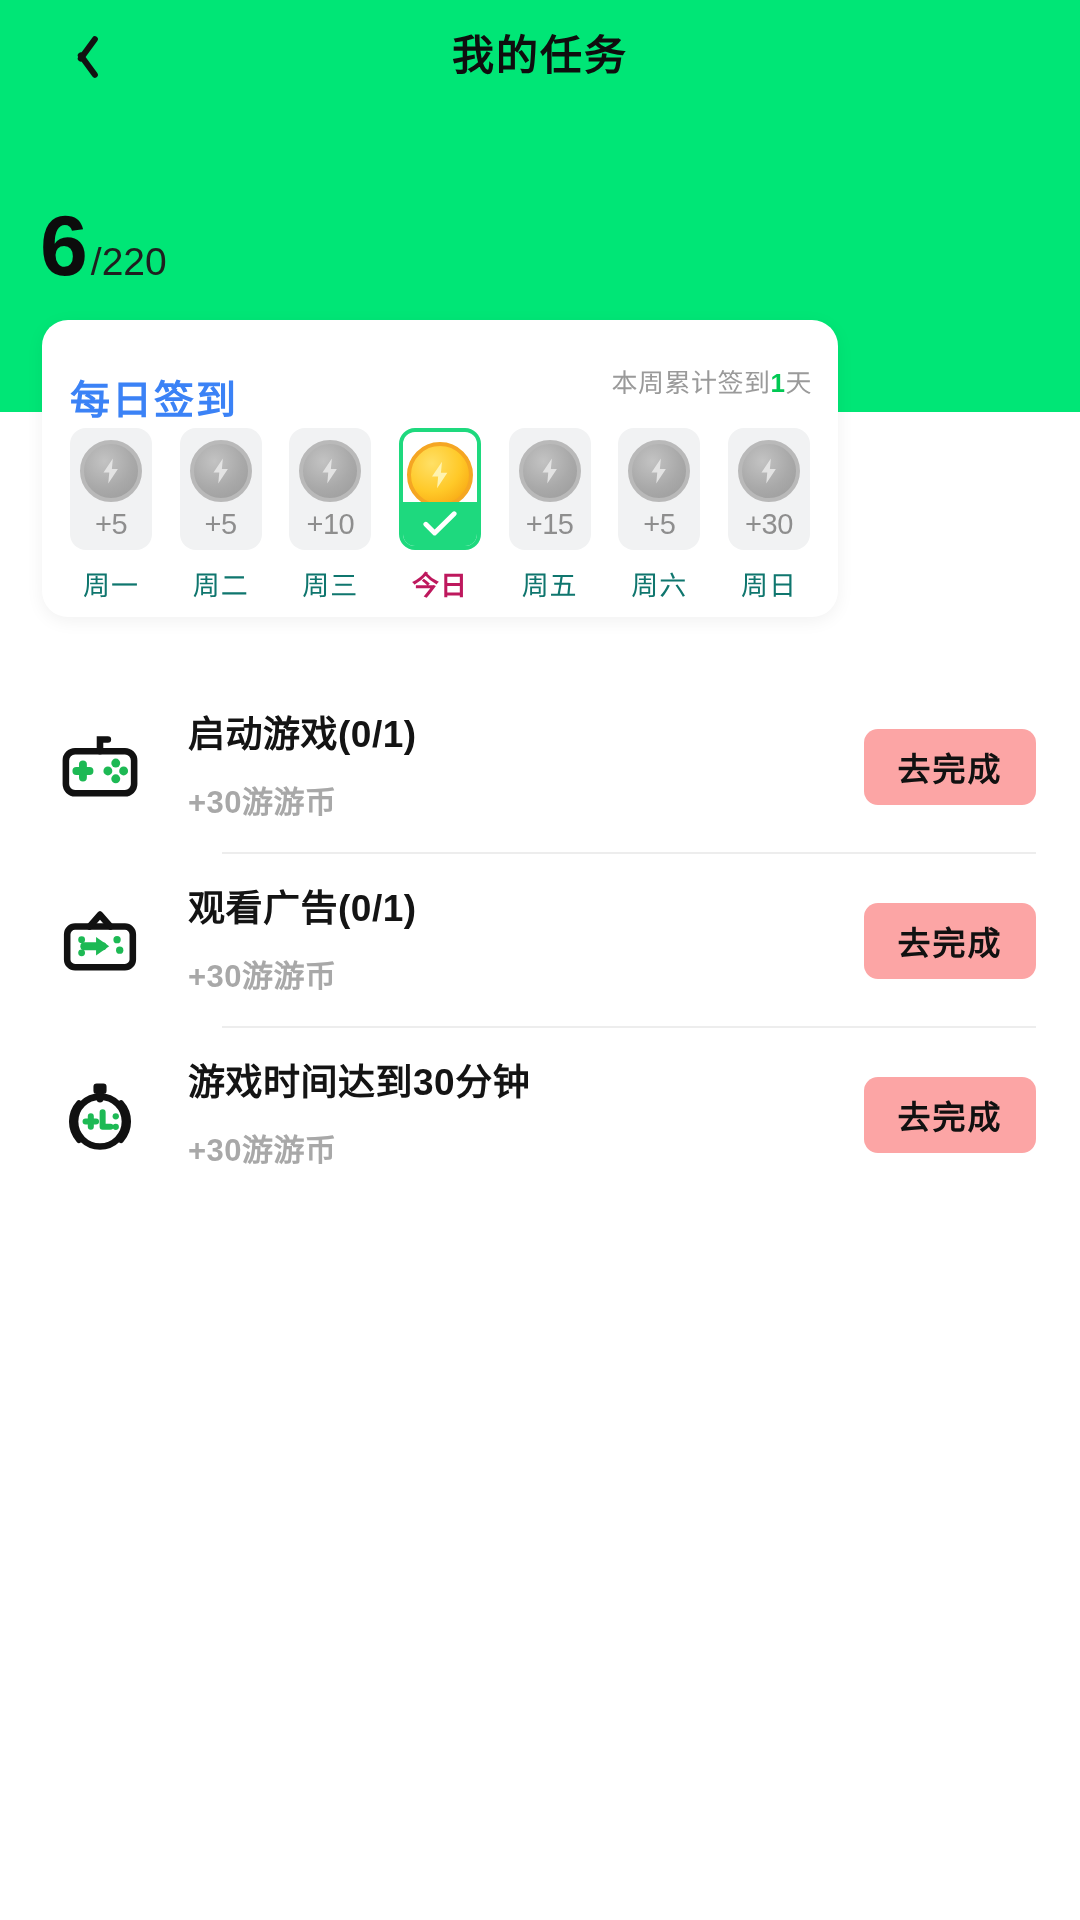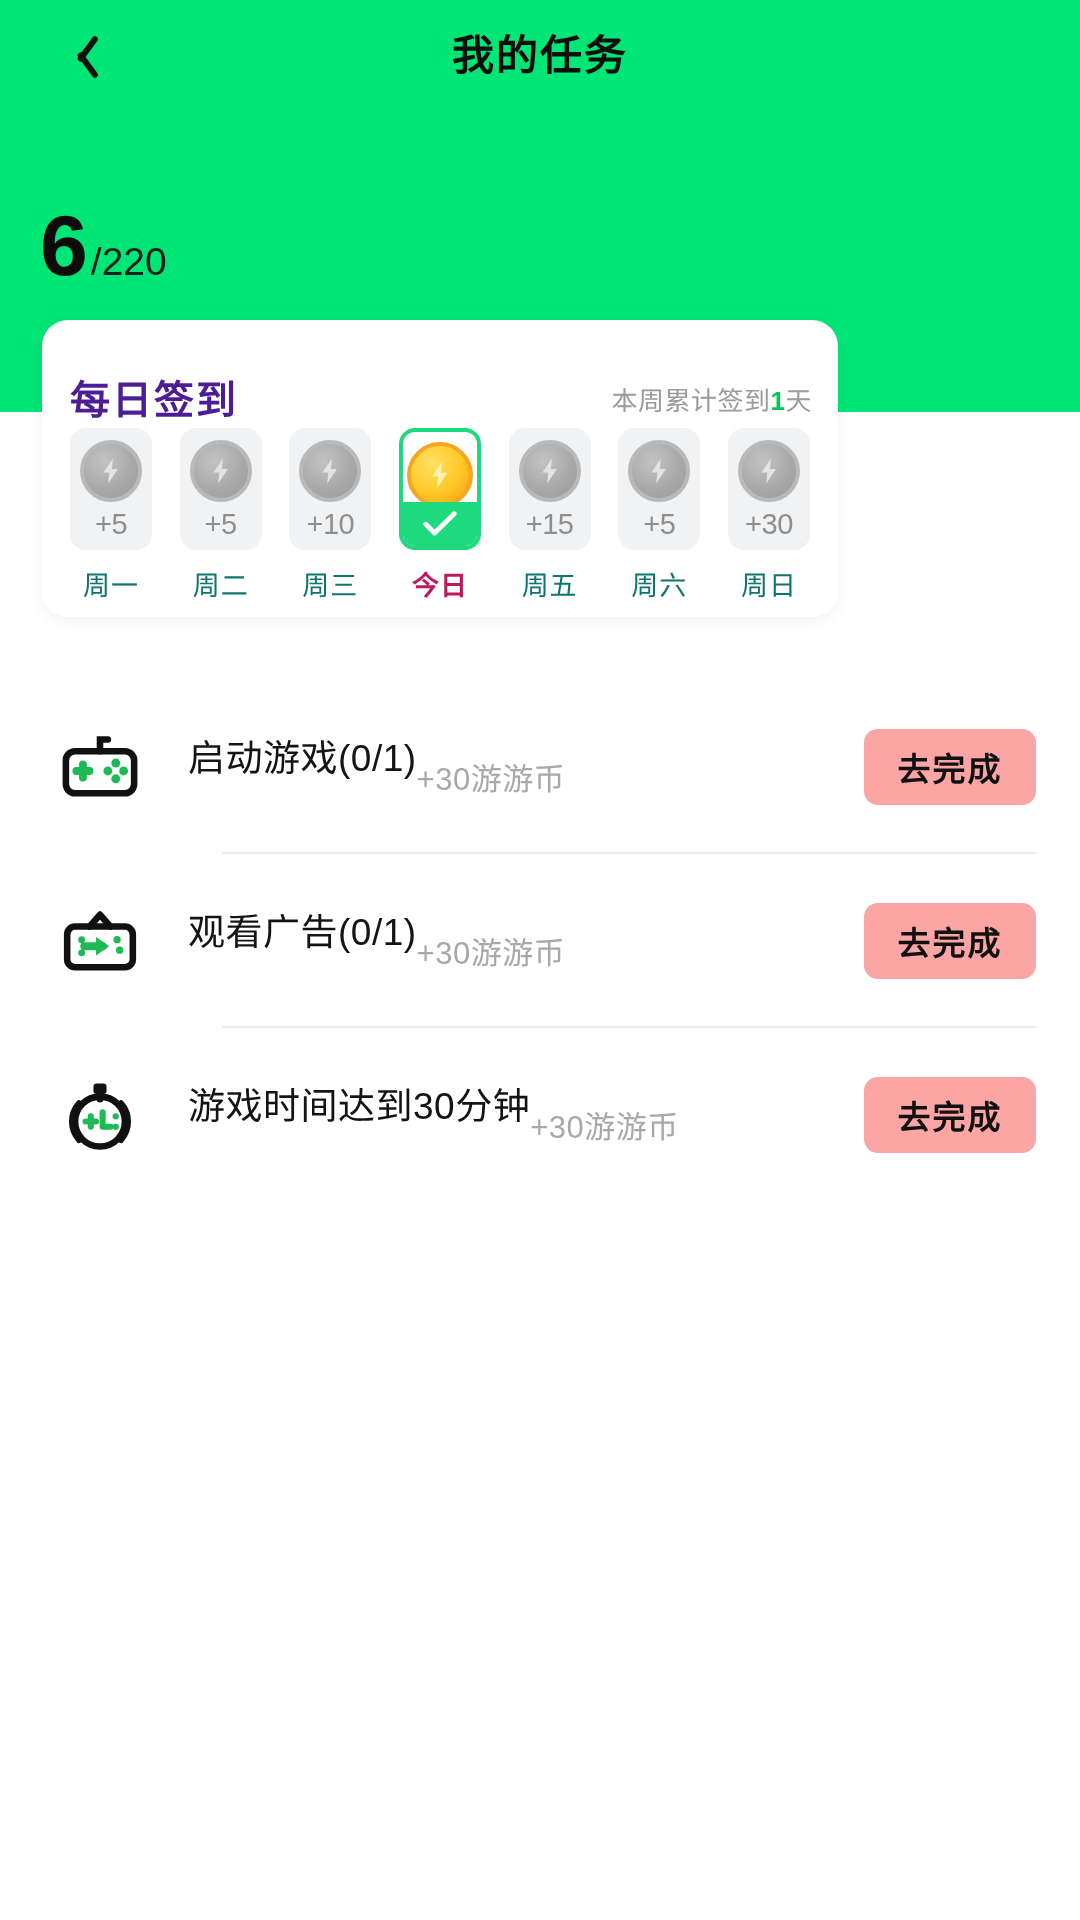--- a/index.html
+++ b/index.html
@@ -133,28 +133,28 @@
     top: 0;
     width: 796px;
     height: 110px;
   }
   .card-title {
     position: absolute;
     left: 28px;
     top: 48px;
     font-size: 40px;
     font-weight: bold;
-    color: #4c1d95;
+    color: #3b82f6;
     letter-spacing: 2px;
     text-align: center;
   }
   .card-sub {
     position: absolute;
     right: 26px;
-    top: 60px;
+    top: 42px;
     font-size: 26px;
     color: #9a9a9a;
     letter-spacing: 0.5px;
   }
   .card-sub .hl {
     color: #00C853;
     font-weight: bold;
   }
 
   
@@ -260,22 +260,23 @@
     height: 84px;
     flex: none;
     display: flex;
     align-items: center;
     justify-content: center;
     margin-right: 46px;
   }
   .task-text {
     flex: 1 1 auto;
     display: flex;
-    flex-direction: row;
-    justify-content: flex-start;
+    flex-direction: column;
+    justify-content: center;
+    font-weight: bold;
   }
   .task-title {
     font-size: 37px;
     color: #141414;
     letter-spacing: 0.5px;
     line-height: 1.25;
   }
   .task-reward {
     font-size: 31px;
     color: #a8a8a8;

